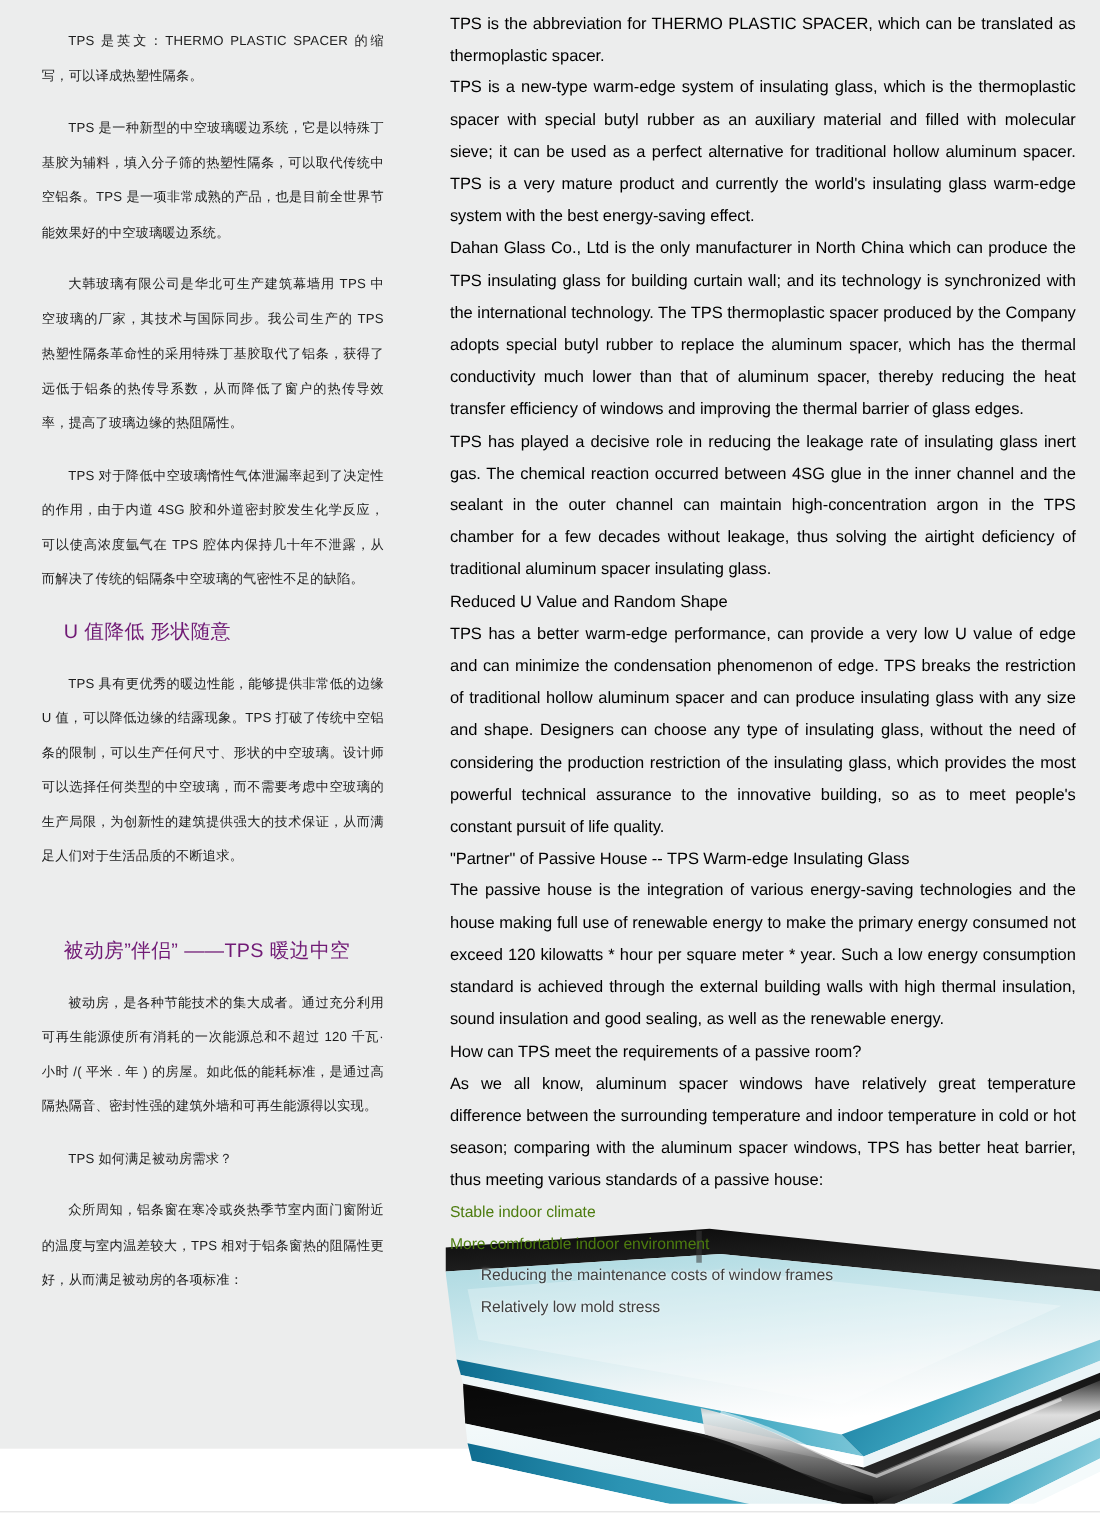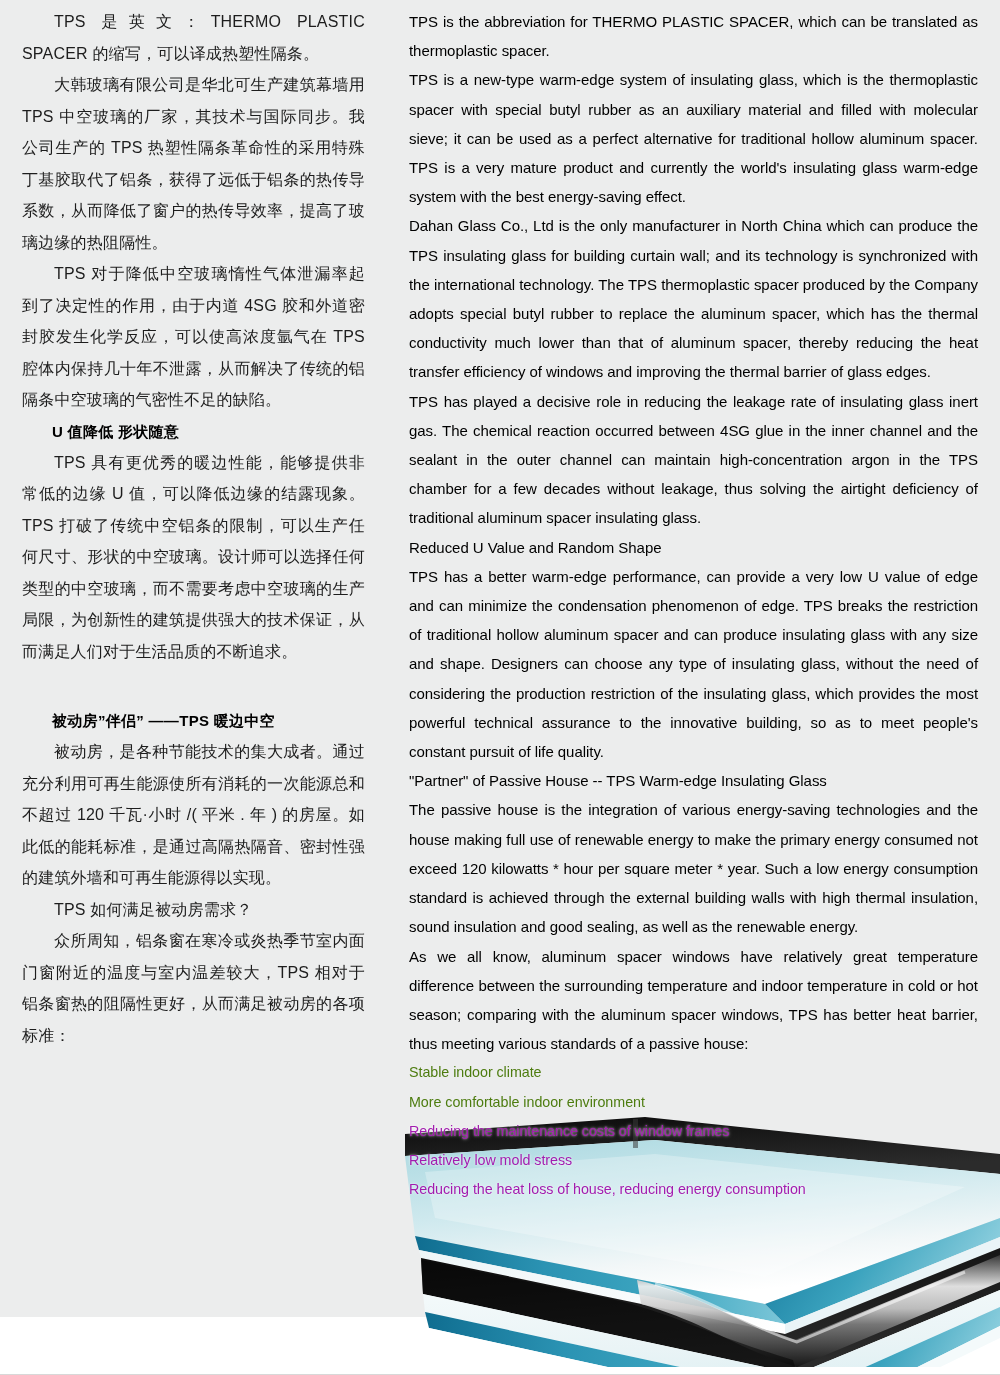--- a/index.html
+++ b/index.html
@@ -48,34 +48,34 @@
   }
   #col-right {
     left: 400px;
     width: 600px;
     padding: 7px 22px 0 9px;
     box-sizing: border-box;
   }
 
   
   .zh-p {
-    margin: 0;
+    margin: 16px;
     color: #1d1d1d;
-    font-size: 16px;
+    font-size: 12px;
     line-height: 31.5px;
     text-align: justify;
     text-justify: inter-ideograph;
     text-indent: 2em;
     letter-spacing: 0.2px;
   }
   .zh-head {
     margin: 0;
-    color: #000000;
-    font-size: 15px;
-    font-weight: bold;
+    color: #701a75;
+    font-size: 18px;
+    font-weight: normal;
     line-height: 31px;
     text-indent: 2em;
     letter-spacing: 0.3px;
   }
   .zh-head.second { text-indent: 2em; }
   .block-gap-lg { height: 38px; }
 
   
   .en-p {
     margin: 0;
@@ -89,22 +89,23 @@
   .en-list { margin: 0; padding: 0; list-style: none; }
   .en-list li {
     color: #4d7c0f;
     font-size: 14.3px;
     line-height: 29.2px;
     letter-spacing: -0.05px;
     position: relative;
     z-index: 3;
   }
   .en-list li.over-img {
-    color: #a21caf;
+    color: #404040;
     text-shadow: 0 0 2px rgba(255,255,255,0.65), 0 0 4px rgba(255,255,255,0.45);
+    margin-left: 28px;
   }
 
   
   #glass-figure {
     position: absolute;
     left: 405px;
     top: 1022px;
     width: 595px;
     height: 345px;
     z-index: 1;
@@ -113,20 +114,21 @@
   #glass-figure svg { display: block; }
 </style>
 </head>
 <body>
 
 <div id="page">
 
   <div class="col" id="col-left">
 
     <p class="zh-p">TPS 是英文：THERMO PLASTIC SPACER 的缩写，可以译成热塑性隔条。</p>
+    <p class="zh-p">TPS 是一种新型的中空玻璃暖边系统，它是以特殊丁基胶为辅料，填入分子筛的热塑性隔条，可以取代传统中空铝条。TPS 是一项非常成熟的产品，也是目前全世界节能效果好的中空玻璃暖边系统。</p>
     <p class="zh-p">大韩玻璃有限公司是华北可生产建筑幕墙用 TPS 中空玻璃的厂家，其技术与国际同步。我公司生产的 TPS 热塑性隔条革命性的采用特殊丁基胶取代了铝条，获得了远低于铝条的热传导系数，从而降低了窗户的热传导效率，提高了玻璃边缘的热阻隔性。</p>
     <p class="zh-p">TPS 对于降低中空玻璃惰性气体泄漏率起到了决定性的作用，由于内道 4SG 胶和外道密封胶发生化学反应，可以使高浓度氩气在 TPS 腔体内保持几十年不泄露，从而解决了传统的铝隔条中空玻璃的气密性不足的缺陷。</p>
 
     <p class="zh-head">U 值降低  形状随意</p>
     <p class="zh-p">TPS 具有更优秀的暖边性能，能够提供非常低的边缘 U 值，可以降低边缘的结露现象。TPS 打破了传统中空铝条的限制，可以生产任何尺寸、形状的中空玻璃。设计师可以选择任何类型的中空玻璃，而不需要考虑中空玻璃的生产局限，为创新性的建筑提供强大的技术保证，从而满足人们对于生活品质的不断追求。</p>
 
     <div class="block-gap-lg"></div>
 
     <p class="zh-head second">被动房”伴侣” ——TPS 暖边中空</p>
     <p class="zh-p">被动房，是各种节能技术的集大成者。通过充分利用可再生能源使所有消耗的一次能源总和不超过 120 千瓦·小时 /( 平米 . 年 ) 的房屋。如此低的能耗标准，是通过高隔热隔音、密封性强的建筑外墙和可再生能源得以实现。</p>
@@ -140,28 +142,28 @@
     <p class="en-p">TPS is the abbreviation for THERMO PLASTIC SPACER, which can be translated as thermoplastic spacer.</p>
     <p class="en-p">TPS is a new-type warm-edge system of insulating glass, which is the thermoplastic spacer with special butyl rubber as an auxiliary material and filled with molecular sieve; it can be used as a perfect alternative for traditional hollow aluminum spacer. TPS is a very mature product and currently the world's insulating glass warm-edge system with the best energy-saving effect.</p>
     <p class="en-p">Dahan Glass Co., Ltd is the only manufacturer in North China which can produce the TPS insulating glass for building curtain wall; and its technology is synchronized with the international technology. The TPS thermoplastic spacer produced by the Company adopts special butyl rubber to replace the aluminum spacer, which has the thermal conductivity much lower than that of aluminum spacer, thereby reducing the heat transfer efficiency of windows and improving the thermal barrier of glass edges.</p>
     <p class="en-p">TPS has played a decisive role in reducing the leakage rate of insulating glass inert gas. The chemical reaction occurred between 4SG glue in the inner channel and the sealant in the outer channel can maintain high-concentration argon in the TPS chamber for a few decades without leakage, thus solving the airtight deficiency of traditional aluminum spacer insulating glass.</p>
 
     <p class="en-p nojust">Reduced U Value and Random Shape</p>
     <p class="en-p">TPS has a better warm-edge performance, can provide a very low U value of edge and can minimize the condensation phenomenon of edge. TPS breaks the restriction of traditional hollow aluminum spacer and can produce insulating glass with any size and shape. Designers can choose any type of insulating glass, without the need of considering the production restriction of the insulating glass, which provides the most powerful technical assurance to the innovative building, so as to meet people's constant pursuit of life quality.</p>
 
     <p class="en-p nojust">"Partner" of Passive House -- TPS Warm-edge Insulating Glass</p>
     <p class="en-p">The passive house is the integration of various energy-saving technologies and the house making full use of renewable energy to make the primary energy consumed not exceed 120 kilowatts * hour per square meter * year. Such a low energy consumption standard is achieved through the external building walls with high thermal insulation, sound insulation and good sealing, as well as the renewable energy.</p>
+    <p class="en-p nojust">How can TPS meet the requirements of a passive room?</p>
     <p class="en-p">As we all know, aluminum spacer windows have relatively great temperature difference between the surrounding temperature and indoor temperature in cold or hot season; comparing with the aluminum spacer windows, TPS has better heat barrier, thus meeting various standards of a passive house:</p>
 
     <ul class="en-list">
       <li>Stable indoor climate</li>
       <li>More comfortable indoor environment</li>
       <li class="over-img">Reducing the maintenance costs of window frames</li>
       <li class="over-img">Relatively low mold stress</li>
-      <li class="over-img">Reducing the heat loss of house, reducing energy consumption</li>
     </ul>
   </div>
 
   <div id="glass-figure">
     <svg width="595" height="345" viewBox="0 0 595 345" xmlns="http://www.w3.org/2000/svg">
       <defs>
         <linearGradient id="topGlass" x1="0" y1="0" x2="0.35" y2="1">
           <stop offset="0%" stop-color="#aad8e0"></stop>
           <stop offset="45%" stop-color="#cfe9ee"></stop>
           <stop offset="80%" stop-color="#f2f7f8"></stop>

